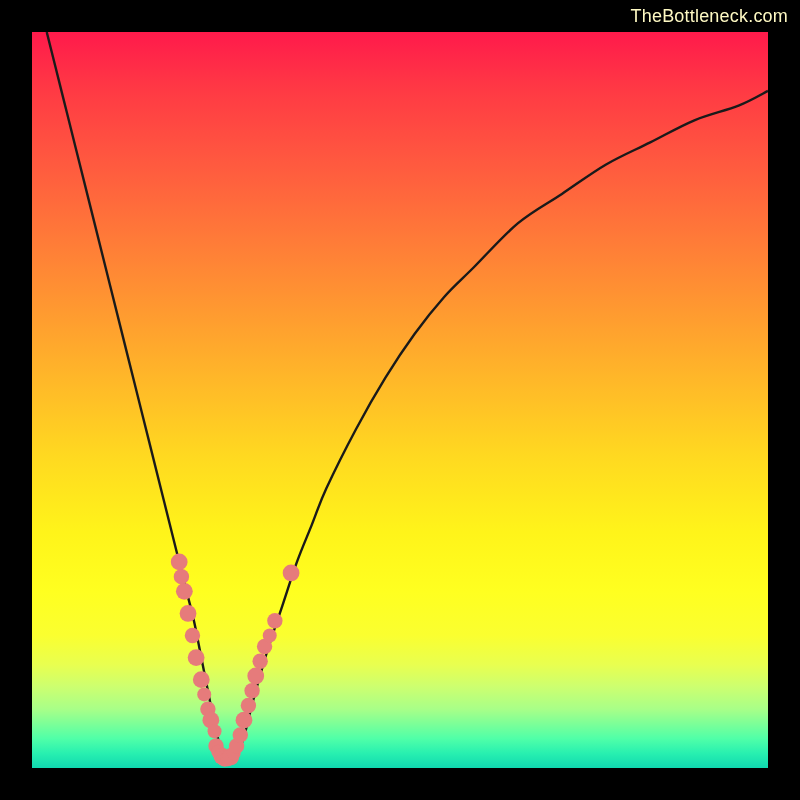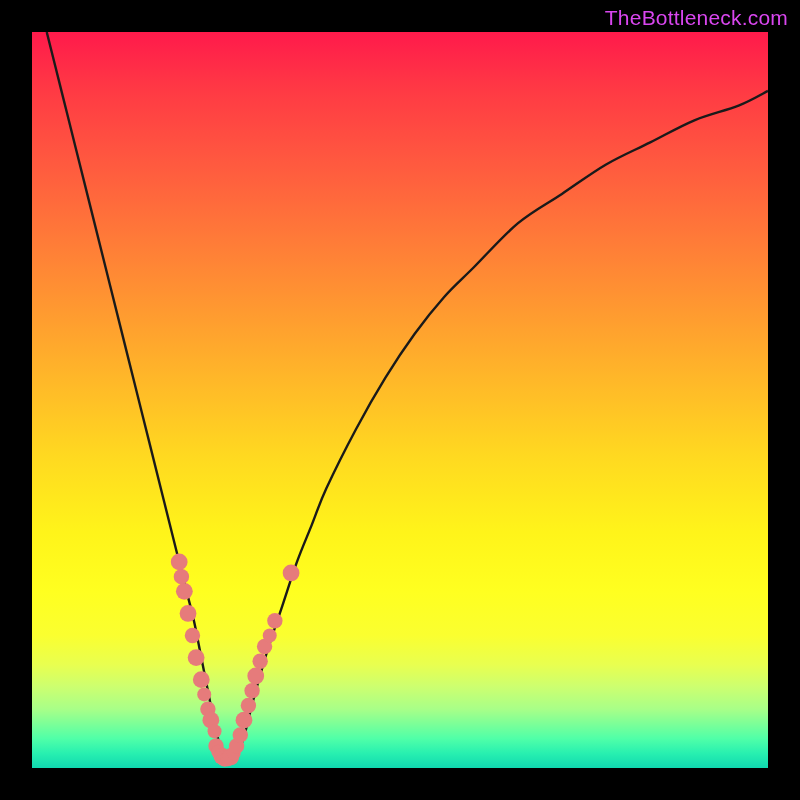--- a/index.html
+++ b/index.html
@@ -49,22 +49,22 @@
     );
   }
   svg.curve {
     position: absolute;
     inset: 0;
   }
   .watermark {
     position: absolute;
     top: 6px;
     right: 12px;
-    color: #d946ef;
-    font-size: 21px;
+    color: #fef9c3;
+    font-size: 18px;
     font-weight: 500;
     letter-spacing: 0.2px;
     user-select: none;
   }
 </style>
 </head>
 <body>
 
 <div class="frame">
   <div class="plot-area">

